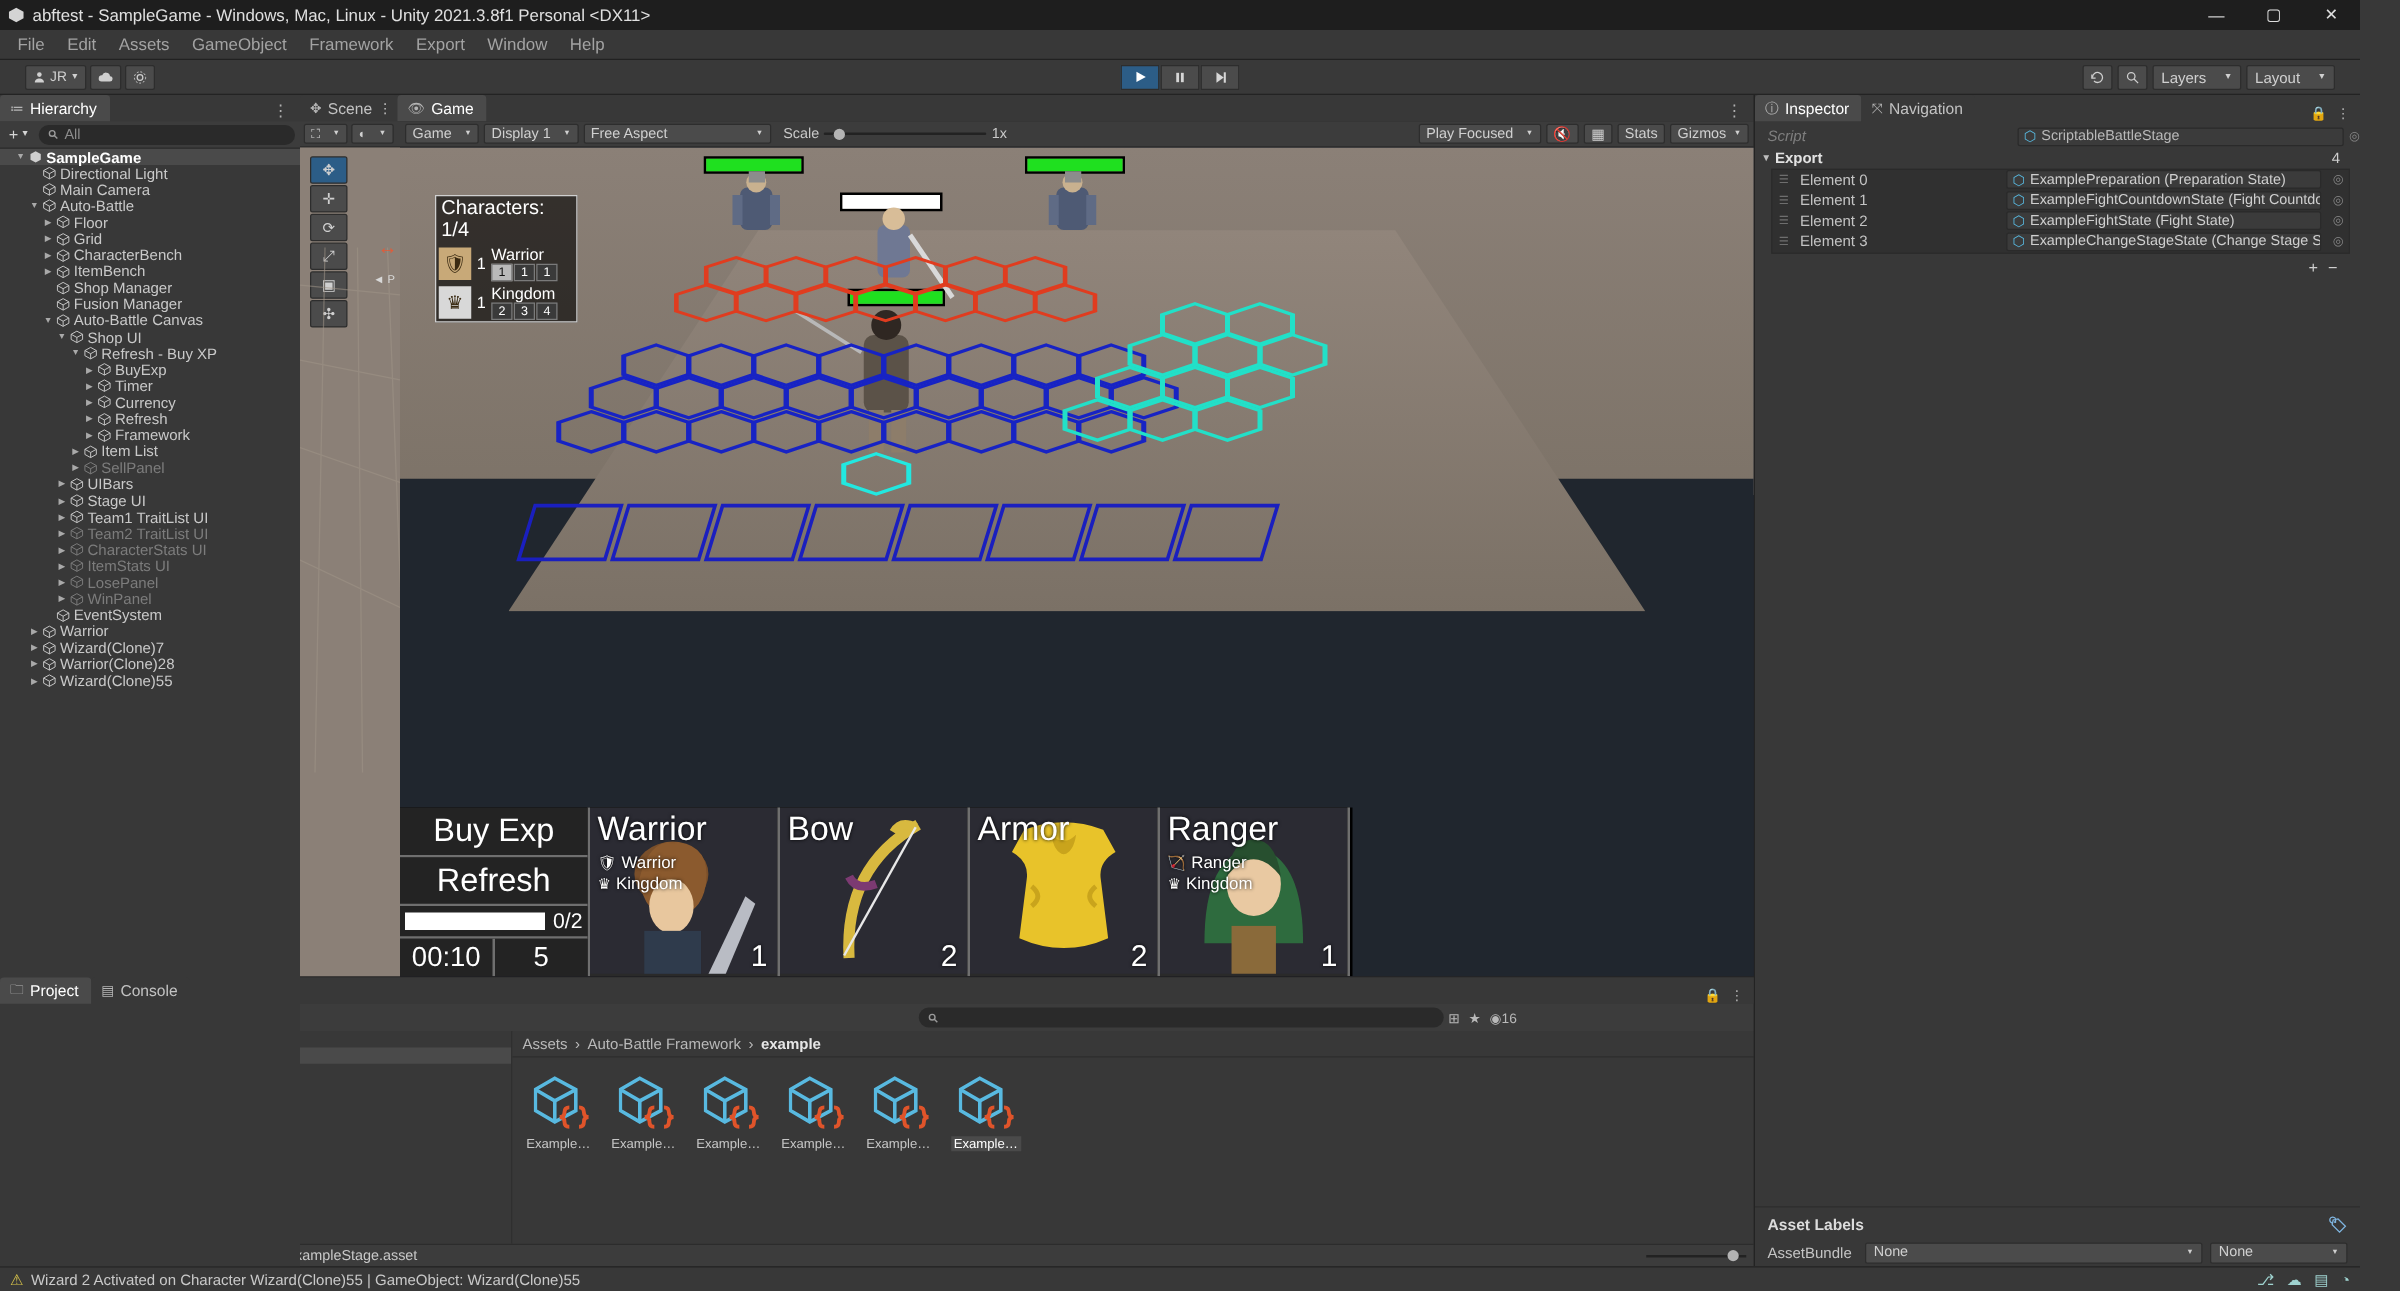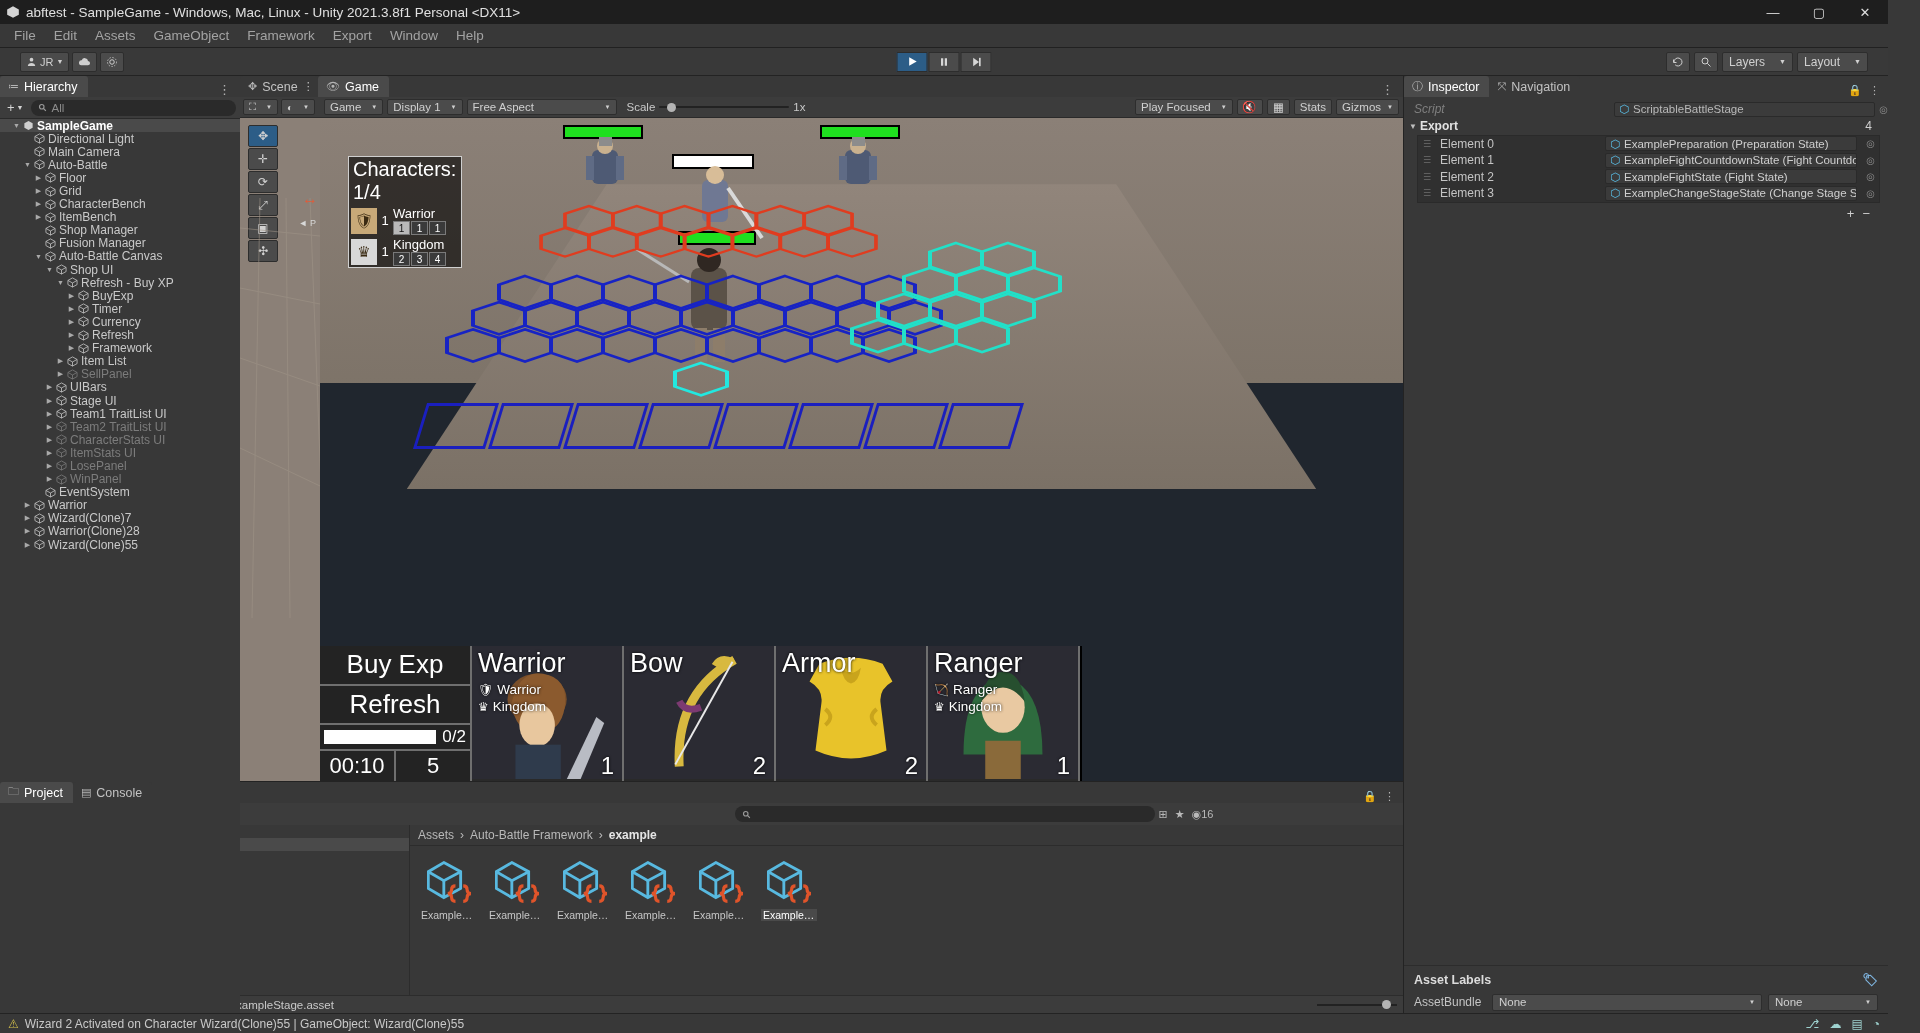--- a/index.html
+++ b/index.html
@@ -169,21 +169,21 @@
   .sl-bot div{ flex:1; display:flex; align-items:center; justify-content:center; color:#fff; font-size:22px;}
   .sl-bot .sep{ flex:none; width:2px; background:#6f6f6f;}
   .shopcard{ width:152px; position:relative; border-right:2px solid #6f6f6f; background:#2a2a2a; overflow:hidden;}
   .shopcard .title{ position:absolute; top:2px; left:6px; color:#fff; font-size:27px; z-index:3; text-shadow:0 0 3px #000;}
   .shopcard .traits{ position:absolute; top:36px; left:6px; z-index:3; display:flex; flex-direction:column; gap:2px;}
   .shopcard .traits span{ color:#fff; font-size:13.5px; display:flex; gap:4px; align-items:center; text-shadow:0 0 3px #000;}
   .shopcard .cost{ position:absolute; right:8px; bottom:1px; color:#fff; font-size:24px; z-index:3; text-shadow:0 0 3px #000;}
 
   .charpanel{ position:absolute; left:28px; top:38px; width:114px; background:rgba(0,0,0,0.62);
      border:1px solid #cfcfcf; }
-  .charpanel .hdr{ color:#fff; font-size:20px; padding:1px 4px;}
+  .charpanel .hdr{ color:#fff; font-size:16px; padding:1px 4px;}
   .charpanel .trow{ display:flex; align-items:center; gap:2px; padding:1px 2px;}
   .charpanel .ticon{ width:26px; height:26px; background:#c8a978; display:flex; align-items:center; justify-content:center;
      font-size:15px; color:#3a2a12;}
   .charpanel .tname{ color:#fff; font-size:13px; min-width:46px;}
   .charpanel .pips{ display:flex; gap:1px;}
   .charpanel .pip{ width:17px; height:14px; background:#3a3a3a; border:1px solid #7a7a7a; color:#fff;
      font-size:10px; display:flex; align-items:center; justify-content:center;}
   .charpanel .pip.on{ background:#b9b9b9; color:#111;}
 </style>
 </head>

